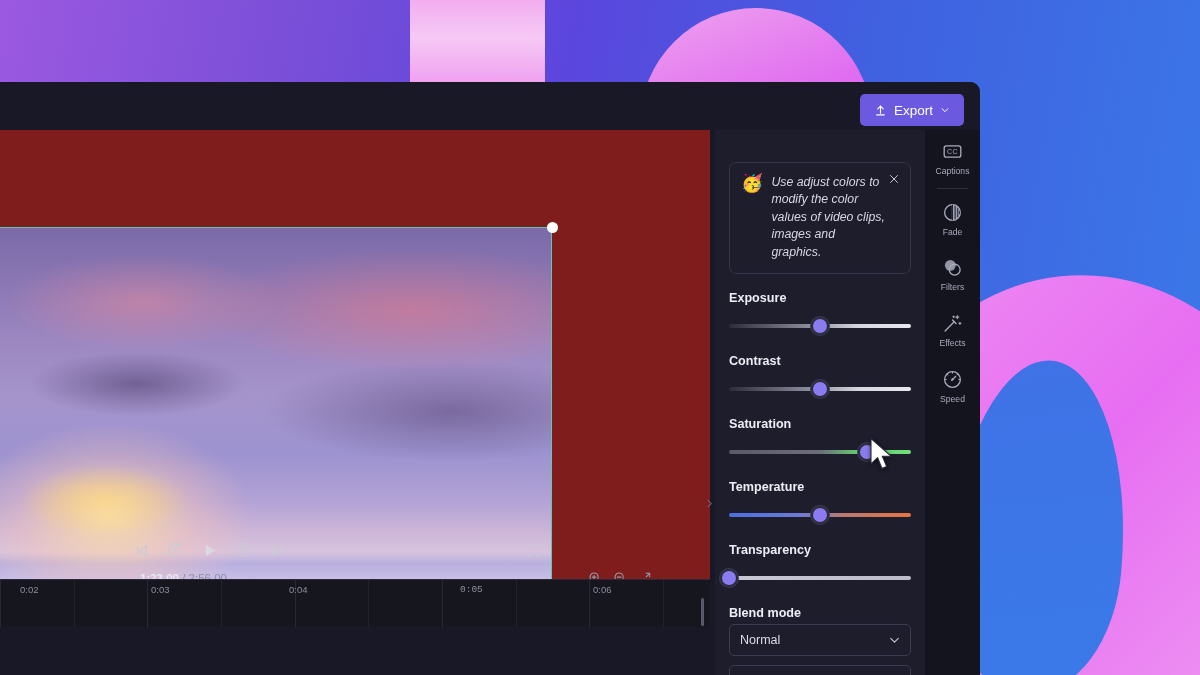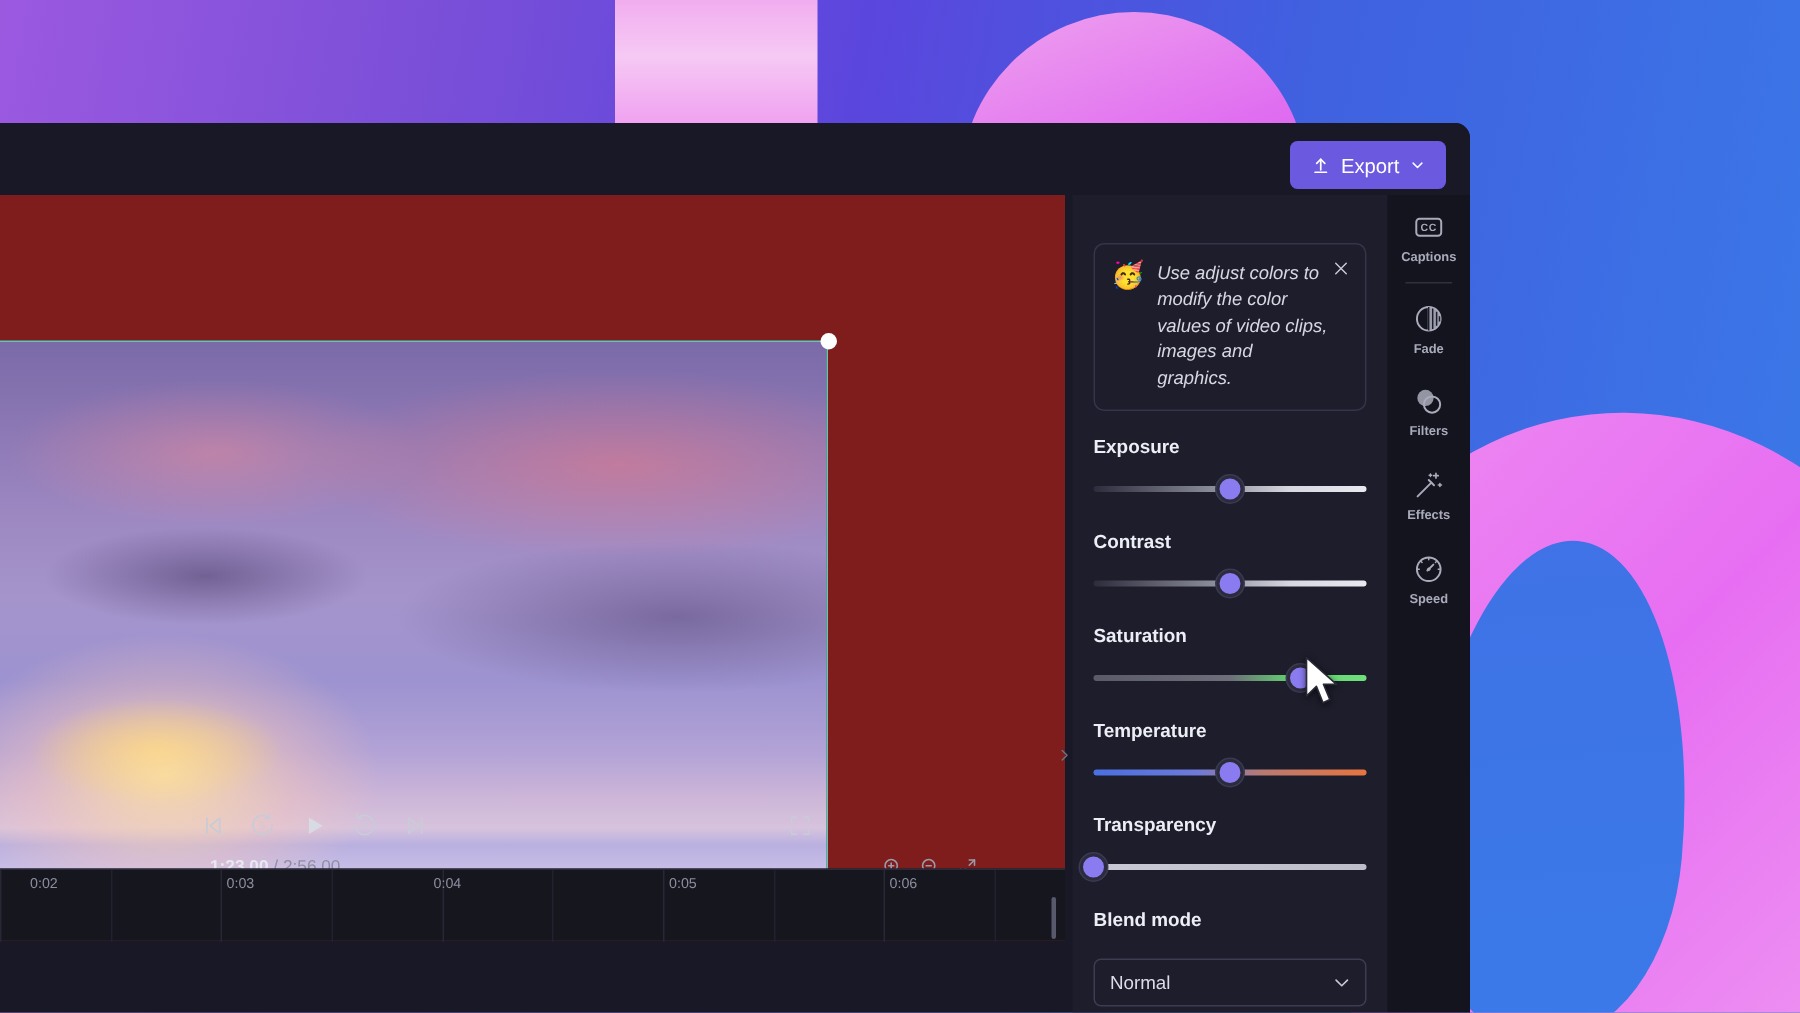--- a/index.html
+++ b/index.html
@@ -199,21 +199,21 @@
   .slider .thumb {
     position: absolute; top: 0px;
     width: 18px; height: 18px; margin-left: -9px; margin-top: 2px;
     background: #8b7bf0;
     border: 2.5px solid #2b2b3d;
     border-radius: 50%;
     box-shadow: 0 0 0 1px #3a3a52;
   }
 
   .select-box {
-    position: relative; height: 32px; margin-top: 19px;
+    position: relative; height: 32px; margin-top: 4px;
     background: #1d1d2b;
     border: 1px solid #3c3c52; border-radius: 5px;
     display: flex; align-items: center;
     padding: 0 10px;
     font-size: 12.5px; color: #dcdde8;
     cursor: pointer;
   }
   .select-box .chev { position: absolute; right: 9px; top: 50%; transform: translateY(-50%); }
 
   #reset-btn {
@@ -225,21 +225,21 @@
   }
 
   
   #rail {
     position: absolute; left: 925px; top: 48px; width: 55px; height: 545px;
     background: #14141f;
   }
   .rail-item {
     width: 55px; padding: 11px 2px 9px 2px;
     display: flex; flex-direction: column; align-items: center; gap: 5px;
-    color: #a9abbb; cursor: pointer; font-weight: bold;
+    color: #a9abbb; cursor: pointer;
   }
   .rail-item.active { background: #262636; color: #ffffff; }
   .rail-label { font-size: 8.6px; text-align: center; line-height: 1.12; }
   #rail-sep { height: 1px; margin: 2px 12px; background: #30303f; }
 
   
   #cursor {
     position: absolute; left: 869px; top: 437px;
     width: 26px; height: 34px;
     pointer-events: none;
@@ -380,21 +380,21 @@
           <div class="tick" style="left: 0px;"></div>
           <div class="tick-label" style="left: 16px;">0:02</div>
           <div class="tick minor" style="left: 74px;"></div>
           <div class="tick" style="left: 147px;"></div>
           <div class="tick-label" style="left: 147px;">0:03</div>
           <div class="tick minor" style="left: 221px;"></div>
           <div class="tick" style="left: 295px;"></div>
           <div class="tick-label" style="left: 285px;">0:04</div>
           <div class="tick minor" style="left: 368px;"></div>
           <div class="tick" style="left: 442px;"></div>
-          <div class="tick-label" style="left: 442px;">0:05</div>
+          <div class="tick-label" style="left: 456px; font-family: Liberation Mono, monospace;">0:05</div>
           <div class="tick minor" style="left: 516px;"></div>
           <div class="tick" style="left: 589px;"></div>
           <div class="tick-label" style="left: 589px;">0:06</div>
           <div class="tick minor" style="left: 663px;"></div>
         </div>
       <div id="tl-scrollbar"></div>
     </div>
   </div>
 
   <button id="collapse-handle">

